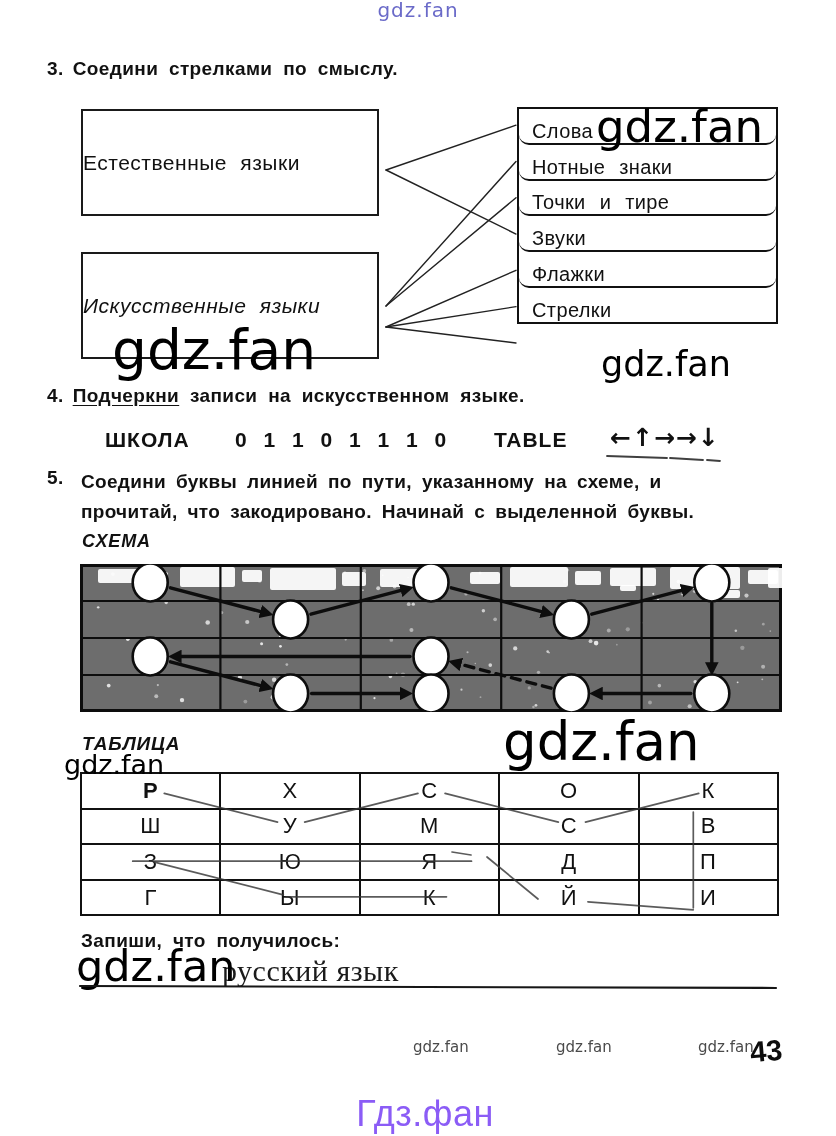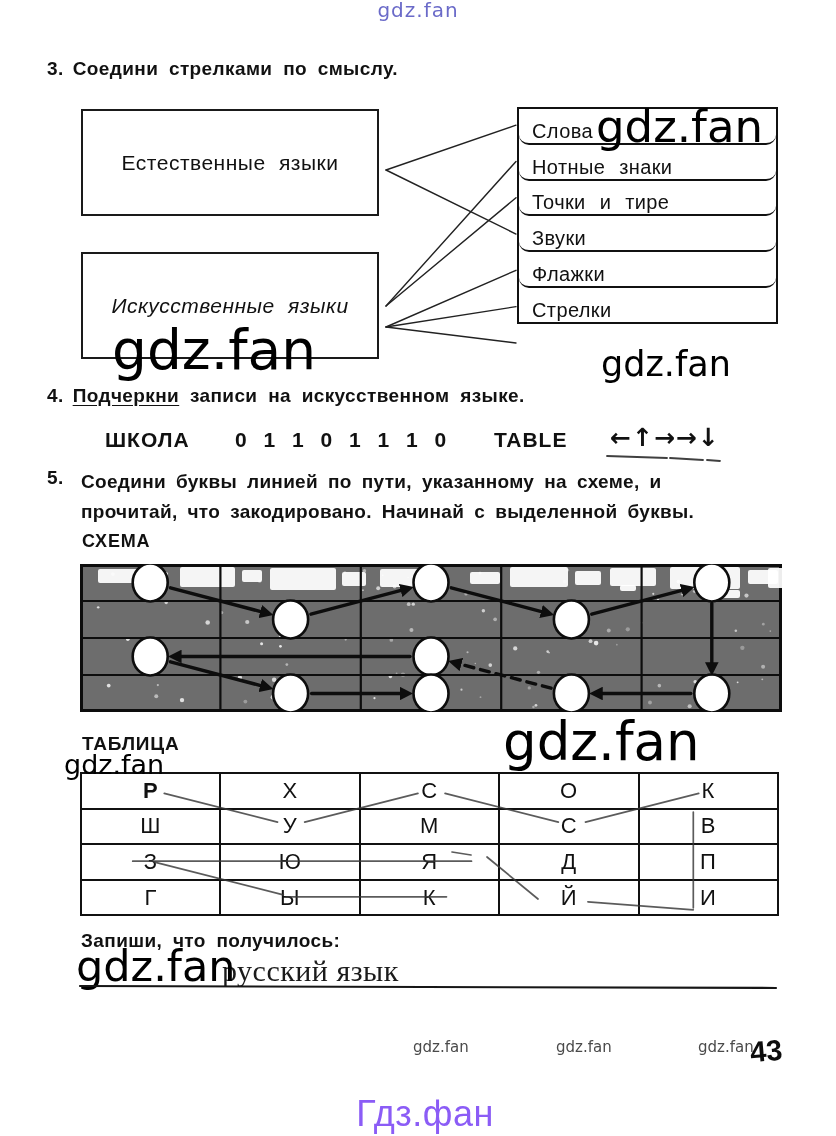--- a/index.html
+++ b/index.html
@@ -8,34 +8,34 @@
   .abs{position:absolute;}
   
   .wm{font-family:"DejaVu Sans",sans-serif;color:#000;white-space:nowrap;line-height:1;}
   .wm-top{color:#4545bb;opacity:.8;font-size:20px;letter-spacing:1px;}
   .wm-gray{color:#4a4a4a;font-size:15px;}
   
   .exhead{font-size:19px;font-weight:bold;letter-spacing:.4px;word-spacing:5px;white-space:nowrap;}
   .exnum{font-weight:bold;margin-right:9px;}
   .uword{text-decoration:underline;text-underline-offset:3px;}
   
-  .bigbox{border:2.5px solid #1a1a1a;display:flex;align-items:center;justify-content:center;
+  .bigbox{border:2.5px solid #1a1a1a;display:flex;align-items:center;justify-content:flex-start;
           font-size:21px;letter-spacing:.5px;word-spacing:7px;}
   
   .rtable{border:2.5px solid #111;}
   .rtable .row{height:33.8px;border-bottom:2px solid #111;display:flex;align-items:flex-end;
                padding-left:13px;font-size:20px;letter-spacing:.4px;word-spacing:8px;border-radius:10px;}
   .rtable .row:last-child{border-bottom:none;}
   
   .code-item{font-size:21px;font-weight:bold;letter-spacing:1px;white-space:nowrap;}
   .digits{letter-spacing:5.5px;}
   .arrows-item{font-weight:bold;font-size:25px;letter-spacing:1px;font-family:"DejaVu Sans",sans-serif;}
   
   .para{font-size:19px;font-weight:bold;letter-spacing:.3px;word-spacing:4.5px;line-height:30px;white-space:nowrap;}
-  .small-label{font-size:18px;font-weight:bold;letter-spacing:.8px;}
+  .small-label{font-size:18px;font-weight:bold;letter-spacing:.8px;font-style:italic;}
   
   .ltable{border:2.5px solid #111;background:#fff;}
   .ltable .lrow{display:flex;border-bottom:2px solid #111;}
   .ltable .lrow:last-child{border-bottom:none;}
   .ltable .cell{width:137.4px;height:33.6px;border-right:2px solid #111;display:flex;
                 align-items:center;justify-content:center;font-size:22px;letter-spacing:.5px;}
   .ltable .cell:last-child{border-right:none;}
   .ltable .cell.start{font-weight:bold;}
   .serif-answer{font-family:Liberation Serif, serif;font-size:30px;color:#1b1b1b;
                 letter-spacing:.5px;white-space:nowrap;}

